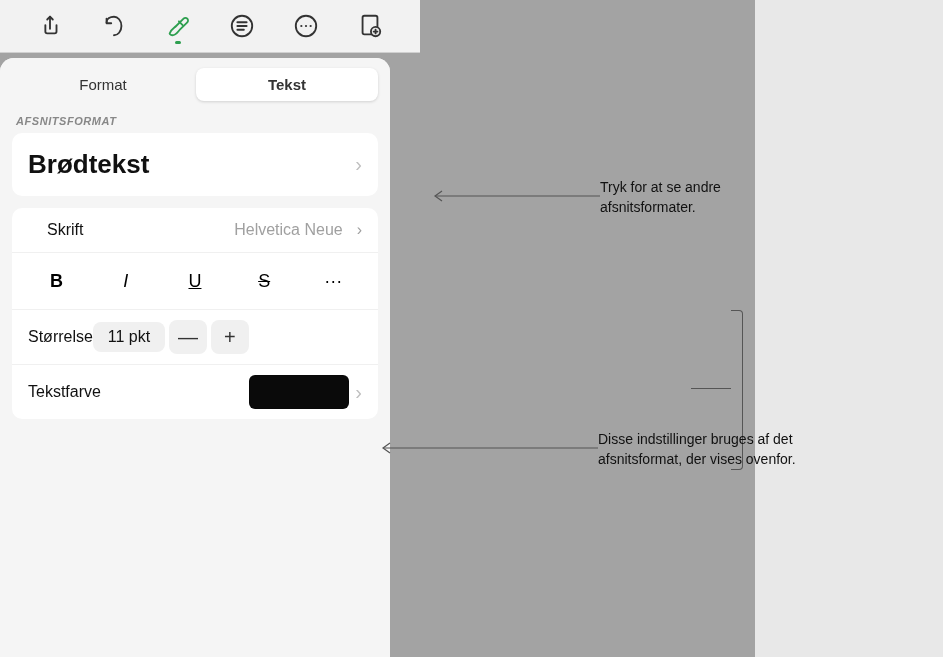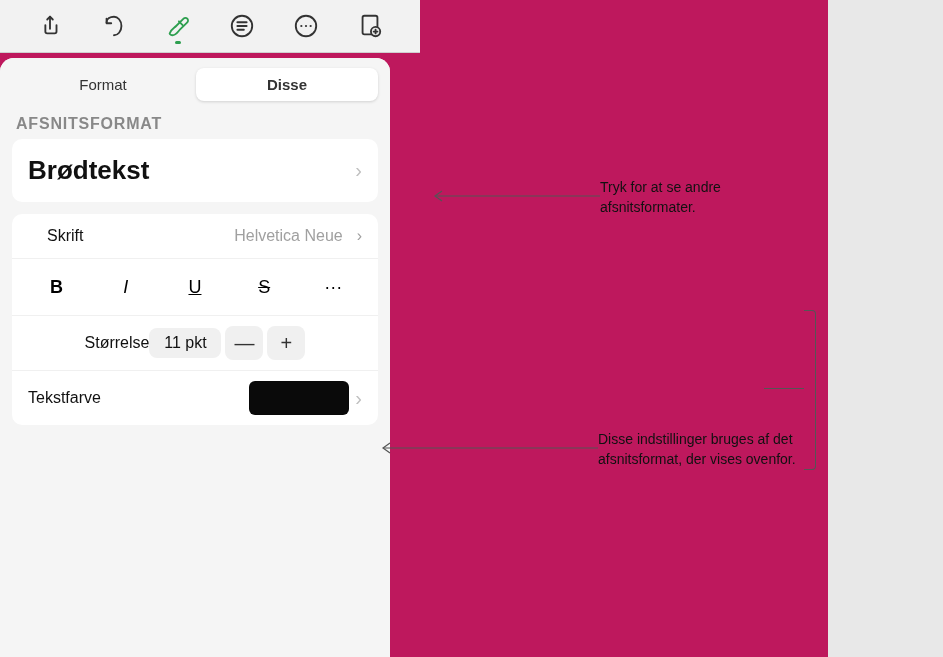--- a/index.html
+++ b/index.html
@@ -10,23 +10,23 @@
       width: 943px;
       height: 657px;
       display: flex;
       align-items: flex-start;
       justify-content: flex-start;
       overflow: hidden;
     }
 
     .panel-container {
       position: relative;
-      width: 828px;
+      width: 755px;
       height: 657px;
-      background: #be185d;
+      background: #a3a3a3;
     }
 
     
     .toolbar {
       display: flex;
       align-items: center;
       justify-content: center;
       gap: 32px;
       padding: 10px 20px 10px;
       background: #f2f2f2;
@@ -100,26 +100,27 @@
     }
 
     .tab.active {
       background: #ffffff;
       font-weight: 600;
       box-shadow: 0 1px 3px rgba(0,0,0,0.15);
     }
 
     
     .section-label {
-      font-size: 16px;
+      font-size: 11px;
       color: #888;
       font-weight: 600;
       letter-spacing: 0.05em;
       text-transform: uppercase;
       padding: 14px 16px 6px;
+      font-style: italic;
     }
 
     
     .paragraph-format-box {
       margin: 0 12px 12px;
       background: #ffffff;
       border-radius: 10px;
       padding: 16px 16px;
       display: flex;
       align-items: center;
@@ -192,21 +193,21 @@
 
     .style-btn.bold { font-weight: 900; }
     .style-btn.italic { font-style: italic; }
     .style-btn.underline { text-decoration: underline; }
     .style-btn.strikethrough { text-decoration: line-through; }
 
     
     .size-row {
       display: flex;
       align-items: center;
-      justify-content: center;
+      justify-content: flex-start;
       padding: 10px 16px;
       border-bottom: 1px solid #f0f0f0;
     }
 
     .size-label {
       font-size: 16px;
       color: #111;
     }
 
     .size-controls {
@@ -349,21 +350,21 @@
         <line x1="18" y1="20" x2="22" y2="20"></line>
         <line x1="20" y1="18" x2="20" y2="22"></line>
       </svg>
     </div>
   </div>
 
   <div class="side-panel">
 
     <div class="tab-bar">
       <button class="tab">Format</button>
-      <button class="tab active">Disse</button>
+      <button class="tab active">Tekst</button>
     </div>
 
     <div class="section-label">AFSNITSFORMAT</div>
 
     <div class="paragraph-format-box">
       <span class="paragraph-name">Brødtekst</span>
       <span class="chevron-right">›</span>
     </div>
 
     <div class="settings-box">

